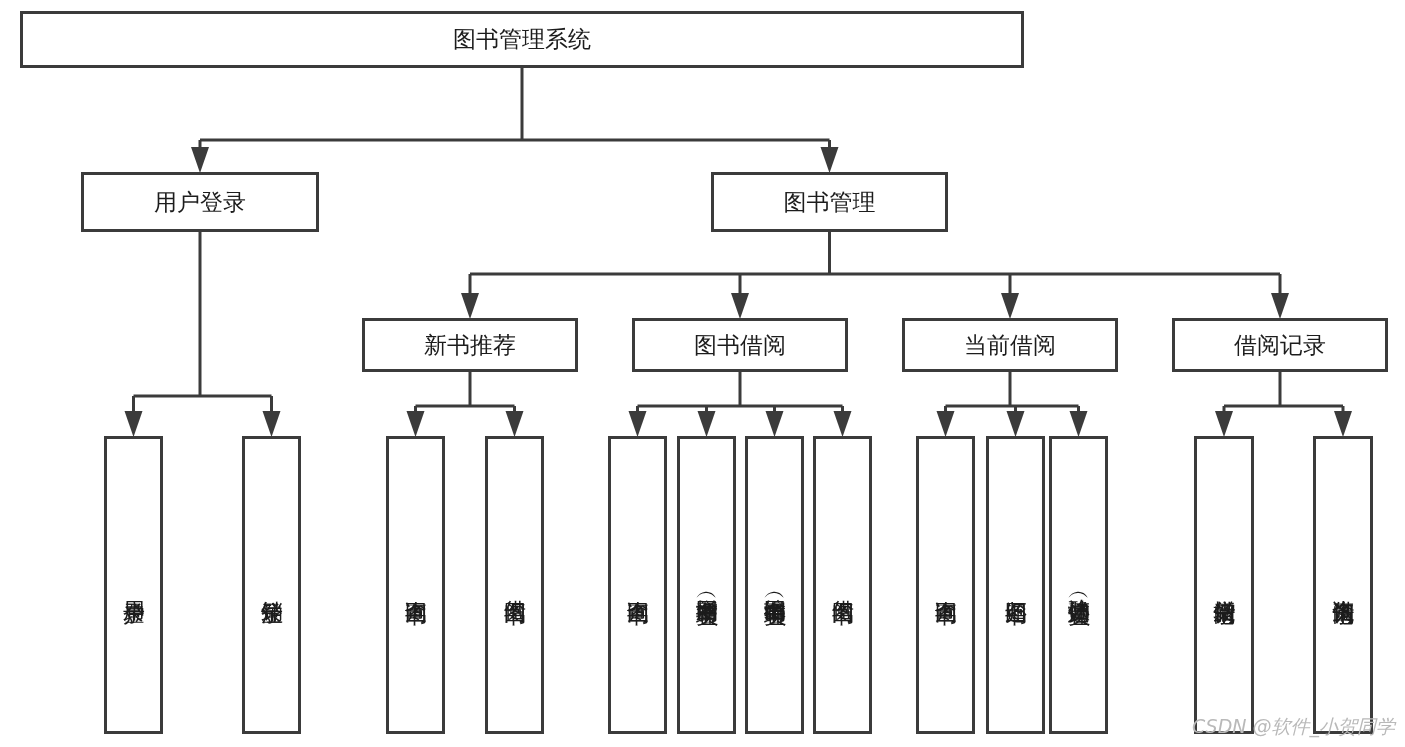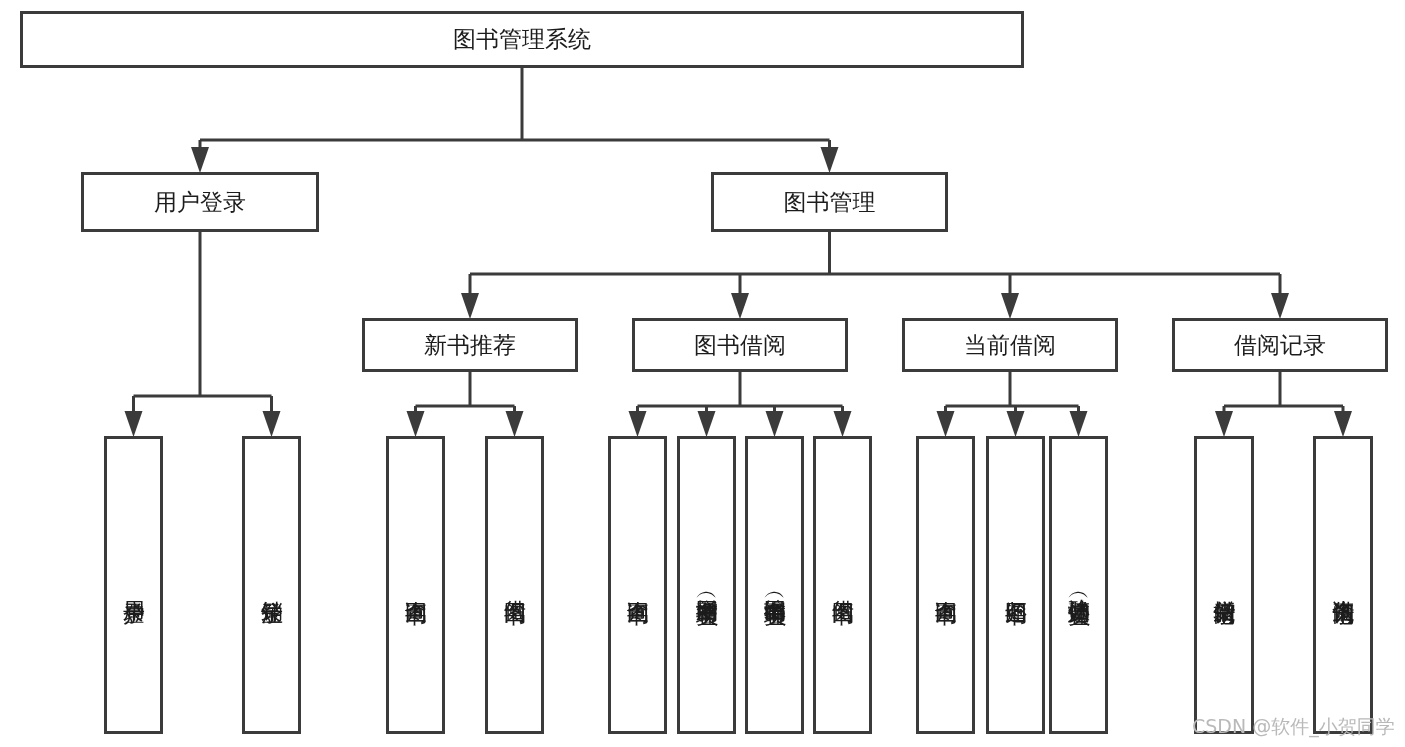--- a/index.html
+++ b/index.html
@@ -65,20 +65,21 @@
     pointer-events: none;
     user-select: none;
   }
   .watermark {
     position: absolute;
     font-family: "DejaVu Sans", "Liberation Sans", sans-serif;
     font-size: 19px;
     color: #b9b9b9;
     white-space: nowrap;
     user-select: none;
+    font-style: italic;
   }
 </style>
 </head>
 <body>
 
 <div id="diagram-root">
   <svg id="diagram-svg" viewBox="0 0 1405 747">
     <g id="connector-layer">
         <line x1="522" y1="68" x2="522" y2="140" class="connector"></line>
         <line x1="200" y1="140" x2="829.5" y2="140" class="connector"></line>

